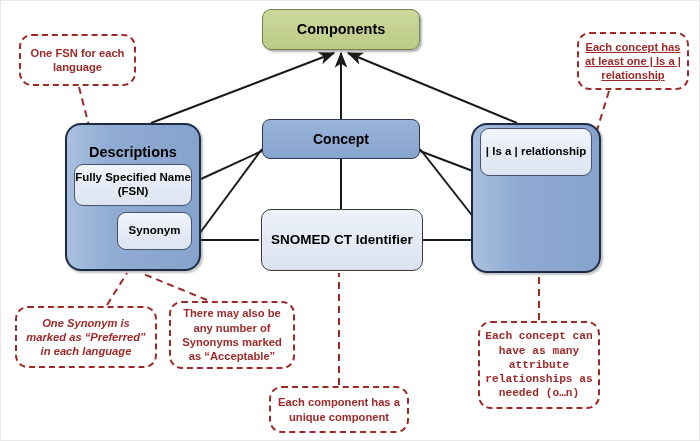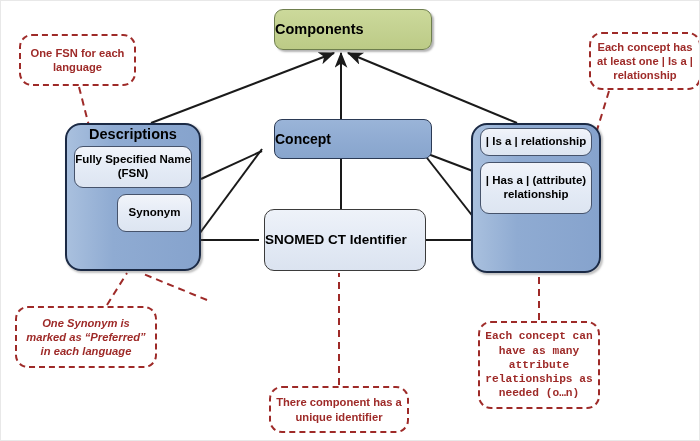--- a/index.html
+++ b/index.html
@@ -23,26 +23,25 @@
     width: 700px;
     height: 441px;
     pointer-events: none;
   }
 
   .node {
     position: absolute;
     box-sizing: border-box;
     display: flex;
     align-items: center;
-    justify-content: flex-start;
+    justify-content: center;
     text-align: center;
     font-weight: bold;
     color: #000000;
     line-height: 1.18;
-    margin-left: 12px;
   }
 
   
   .node-components {
     left: 261px; top: 8px;
     width: 158px; height: 41px;
     border: 1.6px solid #6f7f4e;
     border-radius: 9px;
     background: linear-gradient(to bottom, #ccd99b 0%, #c3d190 55%, #bccb86 100%);
     font-size: 14.5px;
@@ -54,21 +53,21 @@
     left: 261px; top: 118px;
     width: 158px; height: 40px;
     border: 1.6px solid #2b3a55;
     border-radius: 8px;
     background: linear-gradient(to bottom, #9ab4d8 0%, #8fabd2 55%, #88a5cd 100%);
     font-size: 14px;
   }
 
   
   .node-sctid {
-    left: 251px; top: 208px;
+    left: 260px; top: 208px;
     width: 162px; height: 62px;
     border: 1.6px solid #3b3b3b;
     border-radius: 10px;
     background: linear-gradient(to bottom, #eef2f9 0%, #e2e9f4 60%, #dbe3f0 100%);
     font-size: 13.5px;
   }
 
   
   .group {
     position: absolute;
@@ -84,21 +83,21 @@
   }
   .group-relationships {
     left: 470px; top: 122px;
     width: 130px; height: 150px;
   }
   .group-title {
     text-align: center;
     font-weight: bold;
     font-size: 14.5px;
     color: #000;
-    padding-top: 2px;
+    padding-top: 20px;
     line-height: 1.1;
   }
   .group-items {
     padding: 3px 7px 13px 7px;
     display: flex;
     flex-direction: column;
     gap: 6px;
   }
   .chip {
     box-sizing: border-box;
@@ -109,42 +108,42 @@
     font-weight: bold;
     font-size: 11.5px;
     color: #000;
     line-height: 1.2;
     display: flex;
     align-items: center;
     justify-content: center;
   }
   .chip-fsn   { height: 42px; }
   .chip-syn   { height: 38px; margin-left: 43px; }
-  .chip-isa   { height: 28px; }
+  .chip-isa   { height: 48px; }
   .chip-hasa  { height: 52px; }
 
   
   .callout {
     position: absolute;
     box-sizing: border-box;
     border: 2.2px dashed #9e2a28;
     border-radius: 13px;
     background: transparent;
     color: #9e2a28;
     font-weight: bold;
     font-size: 11.2px;
     line-height: 1.28;
     text-align: center;
     display: flex;
     align-items: center;
     justify-content: center;
     padding: 3px 5px;
   }
   .c-fsn     { left: 18px;  top: 33px;  width: 117px; height: 52px; align-items: center; }
-  .c-isa     { left: 588px; top: 31px;  width: 112px; height: 58px; }
+  .c-isa     { left: 576px; top: 31px;  width: 112px; height: 58px; text-decoration: underline; }
   .c-pref    { left: 14px;  top: 305px; width: 142px; height: 62px; font-style: italic; }
   .c-accept  { left: 168px; top: 300px; width: 126px; height: 68px; }
   .c-uniq    { left: 268px; top: 385px; width: 140px; height: 47px; }
   .c-attr    { left: 477px; top: 320px; width: 122px; height: 88px; font-family: Liberation Mono, monospace; }
 </style>
 </head>
 <body>
 
 <div id="canvas">
 
@@ -201,35 +200,35 @@
         <span>Synonym</span>
       </div>
     </div>
   </div>
 
   <div class="group group-relationships">
     <div class="group-items">
       <div class="chip chip-isa">
         <span>| Is a | relationship</span>
       </div>
-      <div class="chip chip-hasa">
-        <span>| Has a | (attribute) relationship</span>
-      </div>
     </div>
   </div>
 
   <div class="callout c-fsn">
     <span>One FSN for each language</span>
   </div>
   <div class="callout c-isa">
     <span>Each concept has at least one | Is a | relationship</span>
   </div>
   <div class="callout c-pref">
     <span>One Synonym is marked as “Preferred” in each language</span>
   </div>
+  <div class="callout c-accept">
+    <span>There may also be any number of Synonyms marked as “Acceptable”</span>
+  </div>
   <div class="callout c-uniq">
-    <span>There component has a unique identifier</span>
+    <span>Each component has a unique component</span>
   </div>
   <div class="callout c-attr">
     <span>Each concept can have as many attribute relationships as needed (o…n)</span>
   </div>
 
 </div>
 
 </body></html>

